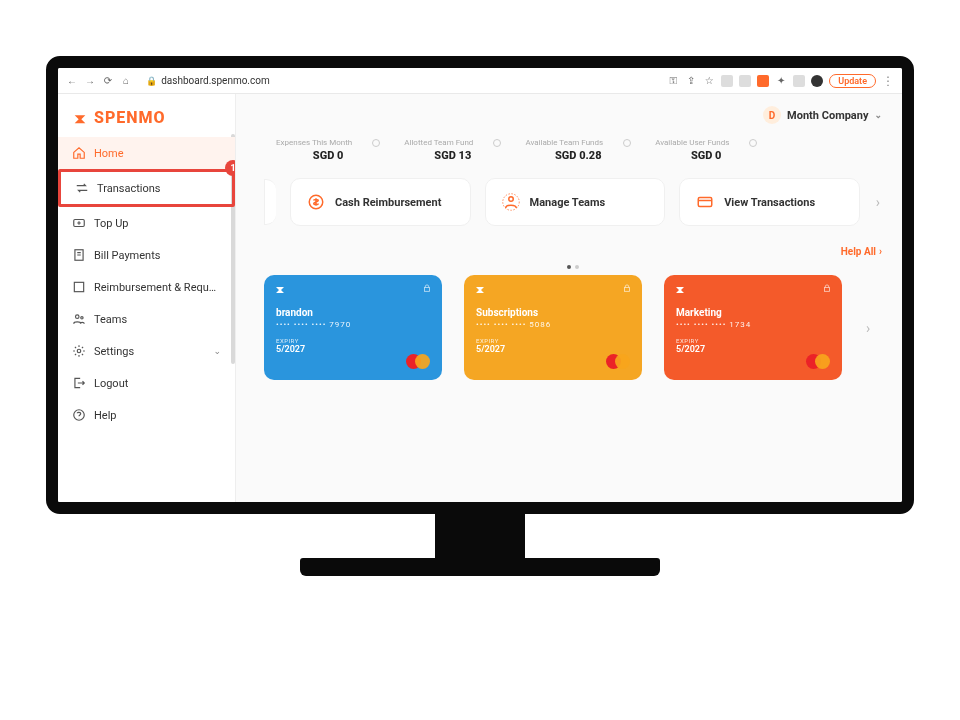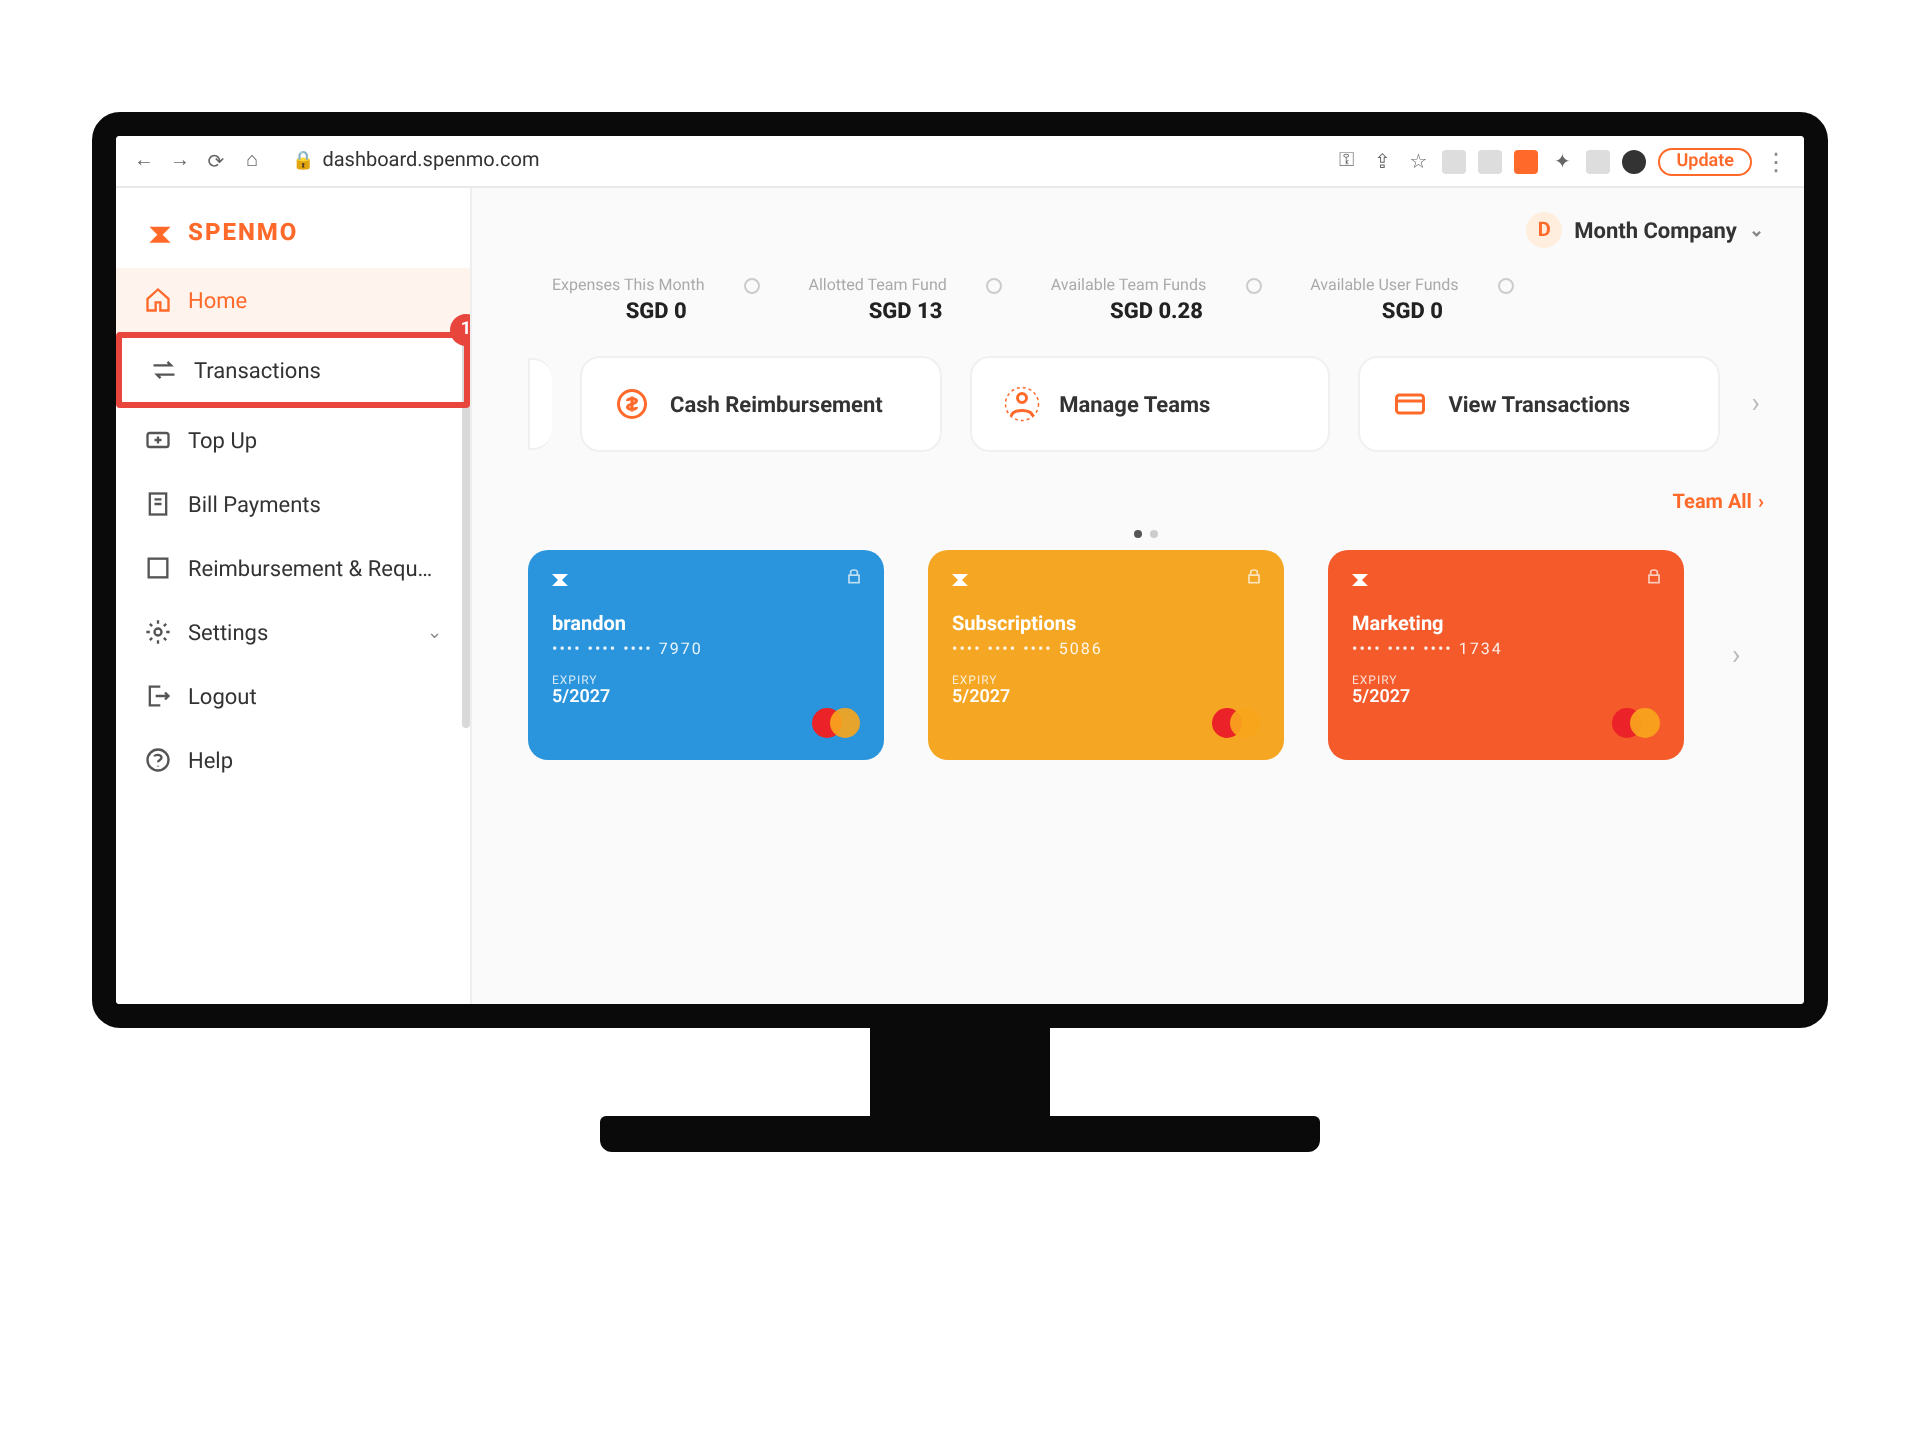--- a/index.html
+++ b/index.html
@@ -21,21 +21,21 @@
 .ext-ic.or { background:#ff6a2b; }
 .ext-ic.dark { background:#333; border-radius:50%; }
 .update-pill { border:1px solid #ff6a2b; color:#ff6a2b; font-size:9px; padding:1px 8px; border-radius:10px; font-weight:600; }
 .kebab { color:#888; font-size:12px; }
 
 
 .app { display:flex; height:calc(100% - 26px); background:#fafafa; }
 .sidebar { width:178px; background:#fff; border-right:1px solid #eee; display:flex; flex-direction:column; position:relative; }
 .logo { display:flex; align-items:center; gap:6px; padding:14px 14px 10px 14px; }
 .logo-mark { width:16px; height:16px; }
-.logo-text { color:#ff6a2b; font-weight:800; letter-spacing:1px; font-size:12px; }
+.logo-text { color:#ff6a2b; font-weight:800; letter-spacing:1px; font-size:16px; }
 .nav { display:flex; flex-direction:column; gap:0; font-size:11px; overflow-y:auto; }
 .nav-item { display:flex; align-items:center; gap:8px; padding:9px 14px; color:#333; cursor:pointer; position:relative; }
 .nav-item .ic { width:14px; height:14px; display:flex; align-items:center; justify-content:center; color:#555; }
 .nav-item.active-home { background:#fff3ee; color:#ff6a2b; }
 .nav-item.active-home .ic { color:#ff6a2b; }
 .nav-item.highlight { border:3px solid #e8453c; border-radius:2px; }
 .badge-1 { position:absolute; top:-9px; right:-6px; width:16px; height:16px; border-radius:50%; background:#e8453c; color:#fff; font-size:9px; font-weight:700; display:flex; align-items:center; justify-content:center; z-index:10;}
 .nav-item .chev { margin-left:auto; color:#888; font-size:9px; }
 .scroll-ind { position:absolute; right:0; top:40px; width:4px; height:230px; background:#d9d9d9; border-radius:2px; }
 
@@ -165,20 +165,30 @@
             <span class="ic">
                 <svg width="14" height="14" viewBox="0 0 24 24">
                   <rect x="4" y="4" width="16" height="16" fill="none" stroke="currentColor" stroke-width="2"></rect>
                 </svg>
               </span>
             <span style="overflow:hidden; text-overflow:ellipsis;">Reimbursement &amp; Requests</span>
           </div>
           <div class="nav-item">
             <span class="ic">
                 <svg width="14" height="14" viewBox="0 0 24 24">
+                  <circle cx="9" cy="8" r="3" fill="none" stroke="currentColor" stroke-width="2"></circle>
+                  <circle cx="17" cy="10" r="2" fill="none" stroke="currentColor" stroke-width="2"></circle>
+                  <path d="M3 20 C3 16 15 16 15 20 M14 20 C14 17 21 17 21 20" fill="none" stroke="currentColor" stroke-width="2"></path>
+                </svg>
+              </span>
+            <span>Teams</span>
+          </div>
+          <div class="nav-item">
+            <span class="ic">
+                <svg width="14" height="14" viewBox="0 0 24 24">
                   <circle cx="12" cy="12" r="3" fill="none" stroke="currentColor" stroke-width="2"></circle>
                   <path d="M12 2 V5 M12 19 V22 M2 12 H5 M19 12 H22 M5 5 L7 7 M17 17 L19 19 M19 5 L17 7 M7 17 L5 19" stroke="currentColor" stroke-width="2"></path>
                 </svg>
               </span>
             <span>Settings</span>
             <span class="chev">⌄</span>
           </div>
           <div class="nav-item">
             <span class="ic">
                 <svg width="14" height="14" viewBox="0 0 24 24">
@@ -267,21 +277,21 @@
                   <path d="M3 10 H21" stroke="currentColor" stroke-width="2"></path>
                 </svg>
               </span>
             <span>View Transactions</span>
           </div>
           <div class="carousel-arrow">›</div>
         </div>
 
         <div class="cards-header">
           <div class="view-all">
-              <span>Team All</span>
+              <span>Help All</span>
               <span>›</span>
             </div>
         </div>
         <div class="dots">
           <div class="dot active"></div>
           <div class="dot"></div>
         </div>
         <div class="cards-row">
           <div class="card blue">
             <svg class="cm" width="12" height="12" viewBox="0 0 24 24">

